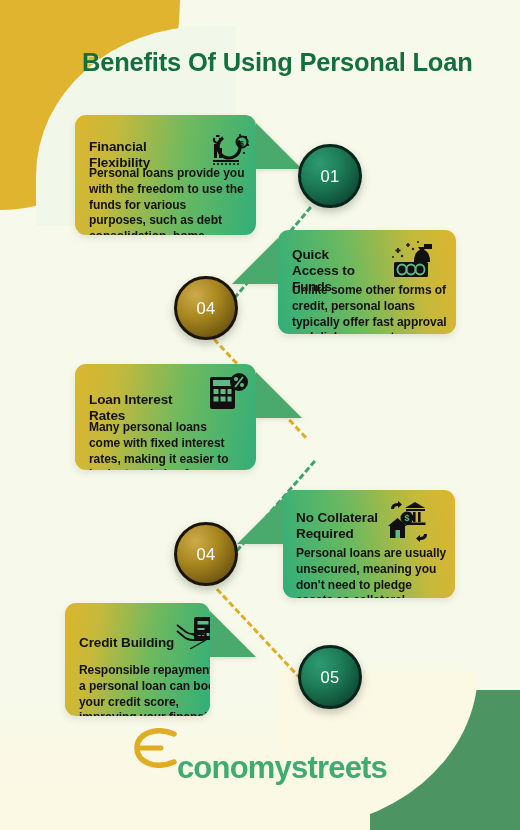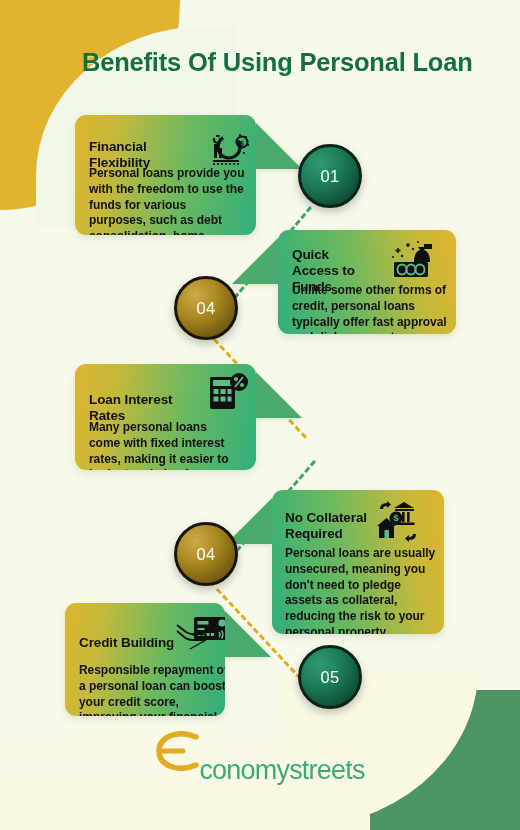--- a/index.html
+++ b/index.html
@@ -104,21 +104,21 @@
     border:3.5px solid #1a1406;
   }
 
   
   #footer-logo{
     position:absolute;left:0;right:0;bottom:44px;
     display:flex;align-items:center;justify-content:center;gap:2px;
   }
   #logo-swoosh{display:block;}
   #logo-text{
-    font-size:27px;font-weight:normal;color:#3fab74;letter-spacing:-0.8px;
+    font-size:31px;font-weight:bold;color:#3fab74;letter-spacing:-0.8px;
     margin-left:-4px;
     margin-top:40px;
   }
   #logo-text .t2{color:#3fab74;}
 </style>
 </head>
 <body>
 
 <div id="canvas">
 
@@ -216,21 +216,21 @@
           <circle cx="32" cy="10" r="9"></circle>
           <circle cx="29" cy="7" r="2" fill="#5fbb84"></circle>
           <circle cx="35" cy="13" r="2" fill="#5fbb84"></circle>
           <path d="M36 5 l-8 10" stroke="#5fbb84" stroke-width="1.8"></path>
         </svg>
       </span>
       <p style="left:14px;top:56px;width:152px;">Many personal loans come with fixed interest rates, making it easier to budget and plan for monthly repayments.</p>
     </div>
   </div>
 
-  <div class="card right" style="left:272px;top:490px;width:172px;height:144px;">
+  <div class="card right" style="left:283px;top:490px;width:172px;height:108px;">
     <div class="tail"></div>
     <div class="inner">
       <h3 style="left:13px;top:20px;width:82px;">No Collateral Required</h3>
       <span class="icon" style="left:100px;top:10px;">
         <svg width="50" height="42" viewBox="0 0 50 42" fill="currentColor">
           <path d="M30 8 l10-6 l10 6 z" transform="translate(-8,0)"></path>
           <rect x="23" y="9" width="19" height="2"></rect>
           <rect x="25" y="12" width="2.6" height="10"></rect>
           <rect x="30" y="12" width="2.6" height="10"></rect>
           <rect x="35" y="12" width="2.6" height="10"></rect>
@@ -244,21 +244,21 @@
           <path d="M44 34 q0 6-7 6 l0 2 l-4-3.5 l4-3.5 l0 2 q4 0 4-3 z"></path>
         </svg>
       </span>
       <p style="left:13px;top:56px;width:152px;">Personal loans are usually unsecured, meaning you don't need to pledge assets as collateral, reducing the risk to your personal property.</p>
     </div>
   </div>
   <div class="numcircle gold" style="left:174px;top:522px;">
     <span>04</span>
   </div>
 
-  <div class="card left" style="left:65px;top:603px;width:160px;height:113px;">
+  <div class="card left" style="left:65px;top:603px;width:145px;height:113px;">
     <div class="tail"></div>
     <div class="inner">
       <h3 style="left:14px;top:32px;width:110px;">Credit Building</h3>
       <span class="icon" style="left:110px;top:12px;">
         <svg width="56" height="44" viewBox="0 0 56 44" fill="currentColor">
           <rect x="19" y="2" width="34" height="23" rx="2.5"></rect>
           <rect x="22.5" y="6" width="11" height="3.5" fill="#5fbb84"></rect>
           <rect x="22.5" y="13" width="7" height="2" fill="#5fbb84"></rect>
           <rect x="22.5" y="18" width="3" height="3" fill="#5fbb84"></rect>
           <rect x="27" y="18" width="3" height="3" fill="#5fbb84"></rect>

